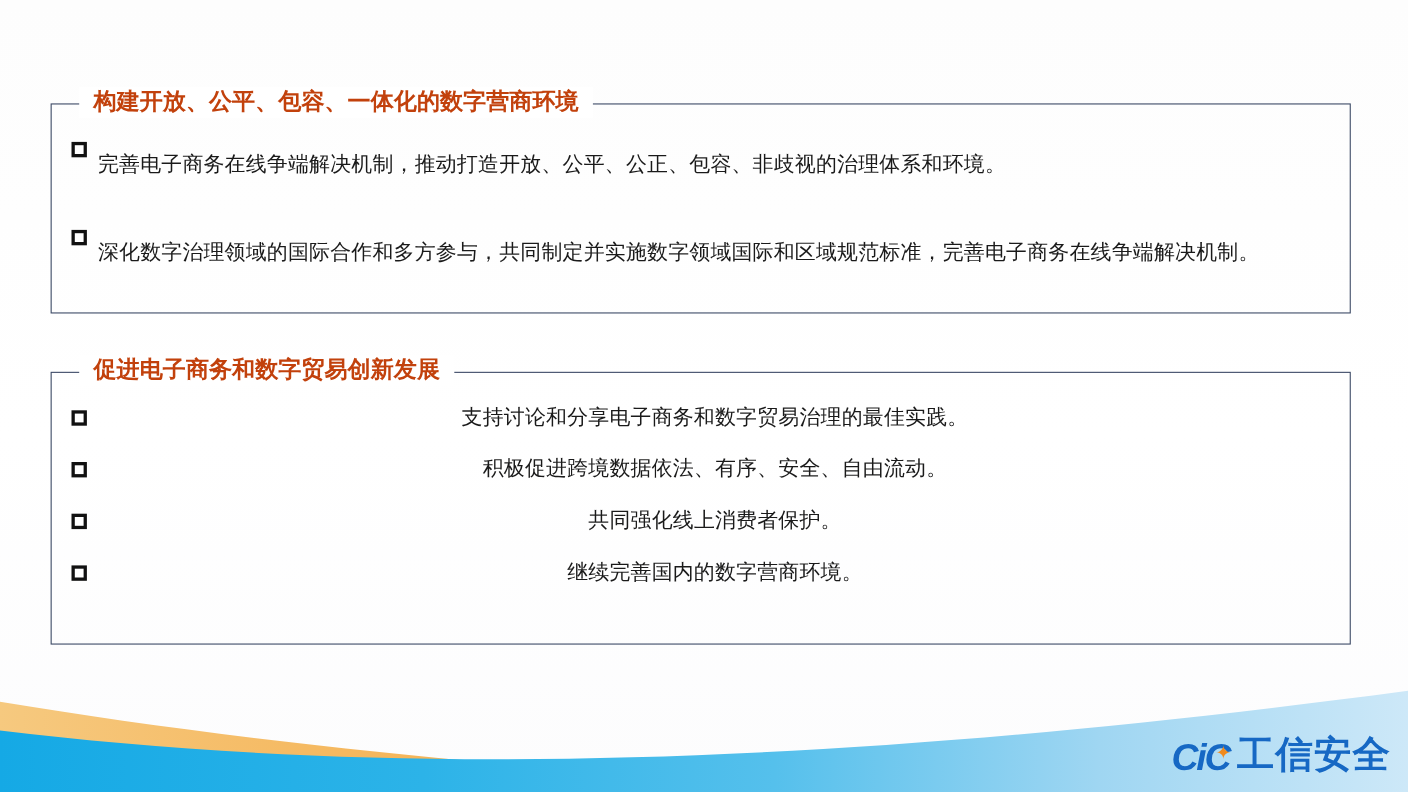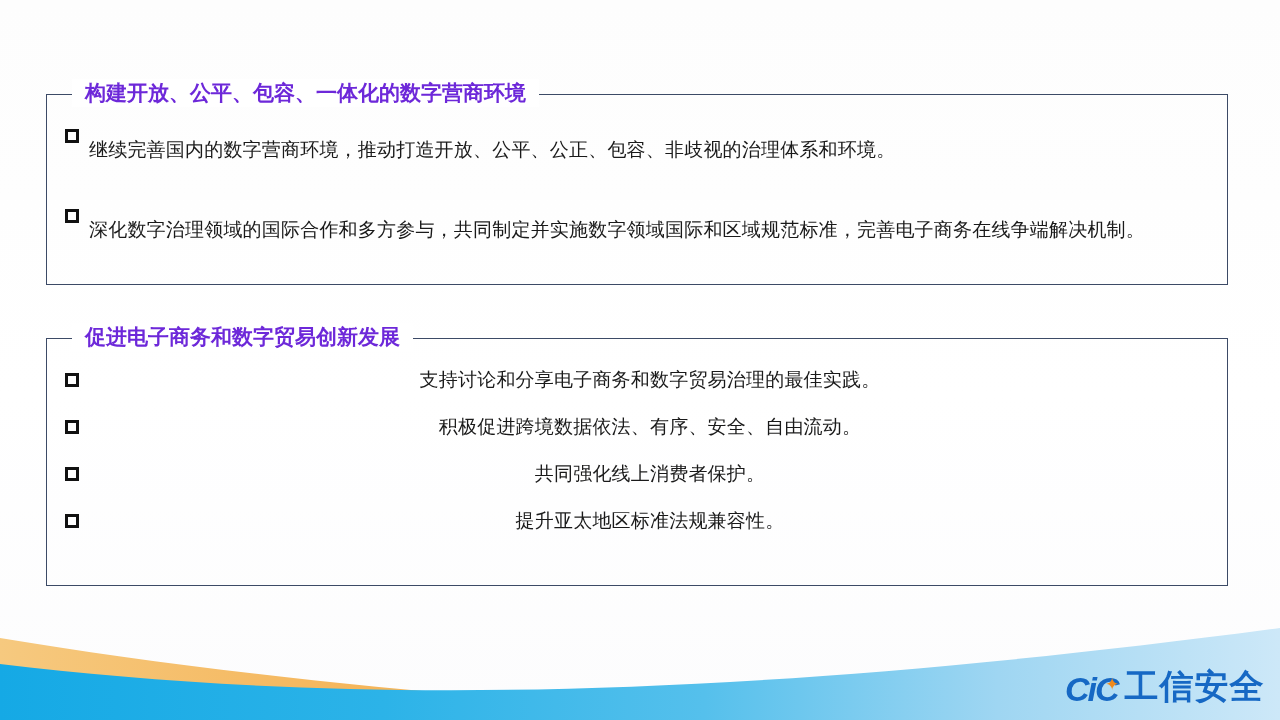--- a/index.html
+++ b/index.html
@@ -67,21 +67,21 @@
   }
 
   .panel-legend {
     position: absolute;
     top: -16px;
     left: 25px;
     background: #ffffff;
     padding: 0 13px;
     font-size: 21px;
     font-weight: bold;
-    color: #6d28d9;
+    color: #c2410c;
     white-space: nowrap;
     line-height: 28px;
   }
 
   .panel-body {
     padding: 26px 16px 0 16px;
   }
 
   .bullet-row {
     display: flex;
@@ -150,21 +150,21 @@
 
 <div class="slide">
 
 
   <div class="panel panel-1">
     <div class="panel-legend">构建开放、公平、包容、一体化的数字营商环境</div>
     <div class="panel-body">
 
       <div class="bullet-row">
         <span class="bullet-mark"></span>
-        <span class="bullet-text">继续完善国内的数字营商环境，推动打造开放、公平、公正、包容、非歧视的治理体系和环境。</span>
+        <span class="bullet-text">完善电子商务在线争端解决机制，推动打造开放、公平、公正、包容、非歧视的治理体系和环境。</span>
       </div>
 
       <div class="bullet-row">
         <span class="bullet-mark"></span>
         <span class="bullet-text">深化数字治理领域的国际合作和多方参与，共同制定并实施数字领域国际和区域规范标准，完善电子商务在线争端解决机制。</span>
       </div>
 
     </div>
   </div>
 
@@ -182,21 +182,21 @@
         <span class="bullet-text">积极促进跨境数据依法、有序、安全、自由流动。</span>
       </div>
 
       <div class="bullet-row">
         <span class="bullet-mark"></span>
         <span class="bullet-text">共同强化线上消费者保护。</span>
       </div>
 
       <div class="bullet-row">
         <span class="bullet-mark"></span>
-        <span class="bullet-text">提升亚太地区标准法规兼容性。</span>
+        <span class="bullet-text">继续完善国内的数字营商环境。</span>
       </div>
 
     </div>
   </div>
 
   <svg class="wave-layer" viewBox="0 0 1280 160" preserveAspectRatio="none">
     <defs>
       <linearGradient id="gradOrange" x1="0" y1="0" x2="1" y2="0">
         <stop offset="0%" stop-color="#f6c97f"></stop>
         <stop offset="35%" stop-color="#f5b85f"></stop>

